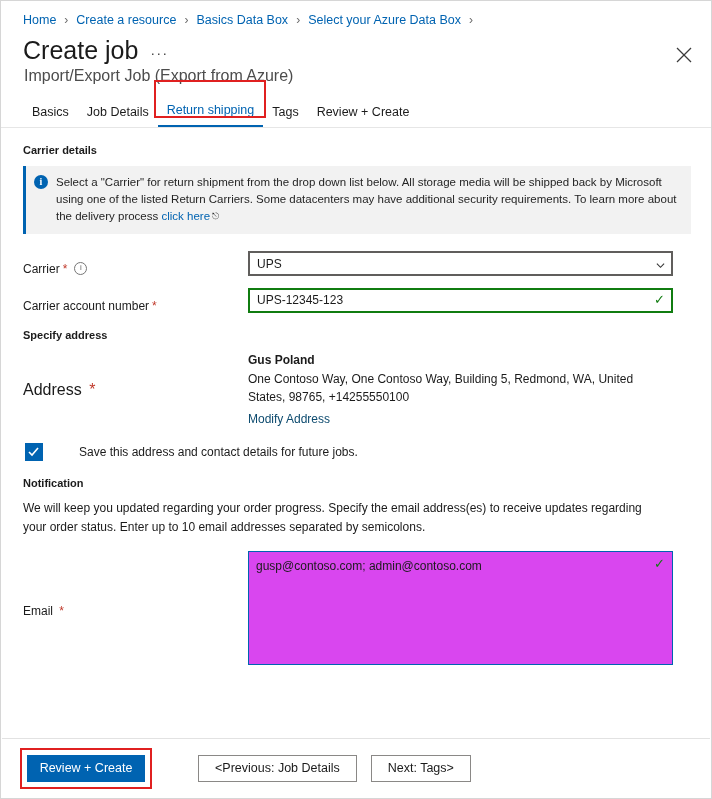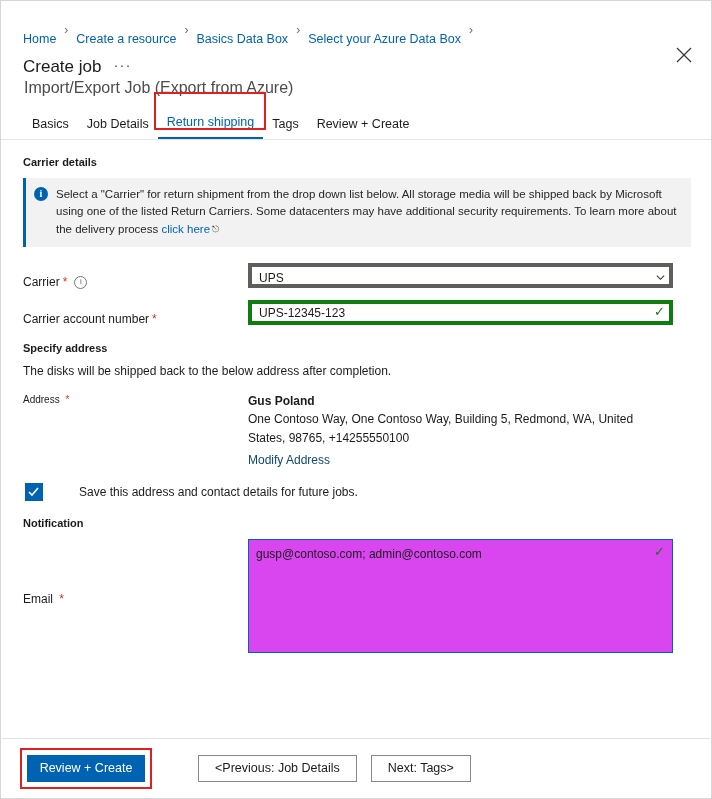--- a/index.html
+++ b/index.html
@@ -28,36 +28,35 @@
   .breadcrumb {
     display: flex;
     align-items: center;
     padding: 12px 0 6px 22px;
     font-size: 12.5px;
   }
   .crumb {
     color: #0063b1;
     cursor: pointer;
     white-space: nowrap;
-    margin-top: 19px;
   }
   .crumb-sep {
     color: #6b6b6b;
     margin: 0 8px;
     font-size: 12px;
   }
 
   
   .title-row {
     display: flex;
     align-items: flex-end;
     padding: 4px 0 0 22px;
   }
   .page-title {
-    font-size: 17px;
+    font-size: 25px;
     font-weight: 400;
     color: #1b1b1b;
     line-height: 1.1;
   }
   .ellipsis-btn {
     margin-left: 12px;
     margin-bottom: 4px;
     color: #4a4a4a;
     font-size: 15px;
     letter-spacing: 1px;
@@ -170,21 +169,21 @@
     display: flex;
     align-items: center;
     margin-bottom: 11px;
   }
   .form-label {
     width: 225px;
     flex: 0 0 225px;
     font-size: 12px;
     color: #1b1b1b;
     display: flex;
-    align-items: flex-end;
+    align-items: flex-start;
     margin-top: 12px;
   }
   .req {
     color: #c0392b;
     margin-left: 3px;
   }
   .help-circle {
     display: inline-block;
     width: 11px;
     height: 11px;
@@ -199,21 +198,21 @@
   }
   .field {
     flex: 1 1 auto;
     position: relative;
     max-width: 425px;
   }
   .select-box, .text-box {
     box-sizing: border-box;
     width: 100%;
     height: 25px;
-    border: 4px solid #0ea5e9;
+    border: 2px solid #0ea5e9;
     background: #ffffff;
     font-size: 12px;
     color: #1b1b1b;
     padding: 0 26px 0 7px;
     line-height: 23px;
   }
   .select-box {
     border-color: #605e5c;
     position: relative;
   }
@@ -247,22 +246,23 @@
 
   
   .address-row {
     display: flex;
     align-items: flex-start;
     margin-bottom: 4px;
   }
   .address-label {
     width: 225px;
     flex: 0 0 225px;
-    font-size: 10px;
+    font-size: 16px;
     padding-top: 2px;
+    margin-top: 28px;
   }
   .address-card {
     flex: 1 1 auto;
     max-width: 425px;
     font-size: 12px;
     line-height: 1.55;
   }
   .address-name { font-weight: bold; color: #1b1b1b; }
   .address-lines { color: #1b1b1b; }
   .modify-link {
@@ -452,21 +452,20 @@
         <span>Carrier account number</span>
         <span class="req">*</span>
       </div>
       <div class="field valid">
         <input class="text-box" type="text" value="UPS-12345-123" style="">
         <span class="valid-check">✓</span>
       </div>
     </div>
 
     <div class="section-head">Specify address</div>
-    <div class="help-text">The disks will be shipped back to the below address after completion.</div>
 
     <div class="address-row">
       <div class="address-label">
         <span>Address</span>
         <span class="req">*</span>
       </div>
       <div class="address-card">
         <div class="address-name">Gus Poland</div>
         <div class="address-lines">One Contoso Way, One Contoso Way, Building 5, Redmond, WA, United States, 98765, +14255550100</div>
         <span class="modify-link">Modify Address</span>
@@ -476,20 +475,21 @@
     <div class="checkbox-row">
       <span class="checkbox">
         <svg width="11" height="10" viewBox="0 0 11 10">
             <polyline points="1,5 4,8 10,1" fill="none" stroke="#ffffff" stroke-width="1.6"></polyline>
           </svg>
       </span>
       <span class="checkbox-label">Save this address and contact details for future jobs.</span>
     </div>
 
     <div class="section-head">Notification</div>
+    <div class="para">We will keep you updated regarding your order progress. Specify the email address(es) to receive updates regarding your order status. Enter up to 10 email addresses separated by semicolons.</div>
 
     <div class="email-row">
       <div class="email-label">
         <span>Email</span>
         <span class="req">*</span>
       </div>
       <div class="email-field">
         <textarea class="email-box" placeholder="" style="">gusp@contoso.com; admin@contoso.com</textarea>
         <span class="email-check">✓</span>
       </div>

